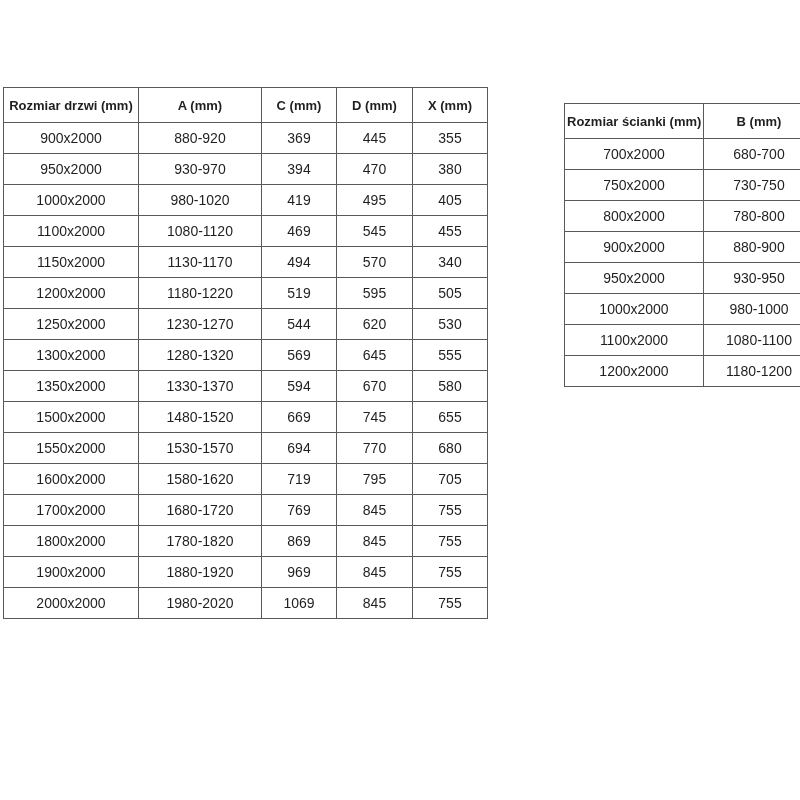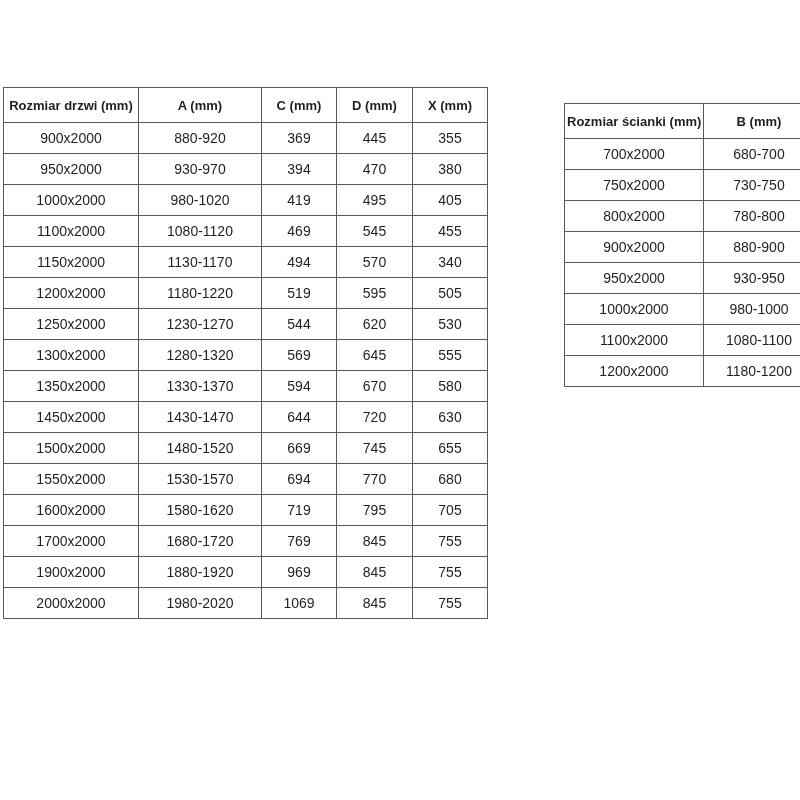--- a/index.html
+++ b/index.html
@@ -132,27 +132,20 @@
           <td>555</td>
         </tr>
         <tr>
           <td>1350x2000</td>
           <td>1330-1370</td>
           <td>594</td>
           <td>670</td>
           <td>580</td>
         </tr>
         <tr>
-          <td>1450x2000</td>
-          <td>1430-1470</td>
-          <td>644</td>
-          <td>720</td>
-          <td>630</td>
-        </tr>
-        <tr>
           <td>1500x2000</td>
           <td>1480-1520</td>
           <td>669</td>
           <td>745</td>
           <td>655</td>
         </tr>
         <tr>
           <td>1550x2000</td>
           <td>1530-1570</td>
           <td>694</td>
@@ -163,20 +156,27 @@
           <td>1600x2000</td>
           <td>1580-1620</td>
           <td>719</td>
           <td>795</td>
           <td>705</td>
         </tr>
         <tr>
           <td>1700x2000</td>
           <td>1680-1720</td>
           <td>769</td>
+          <td>845</td>
+          <td>755</td>
+        </tr>
+        <tr>
+          <td>1800x2000</td>
+          <td>1780-1820</td>
+          <td>869</td>
           <td>845</td>
           <td>755</td>
         </tr>
         <tr>
           <td>1900x2000</td>
           <td>1880-1920</td>
           <td>969</td>
           <td>845</td>
           <td>755</td>
         </tr>

